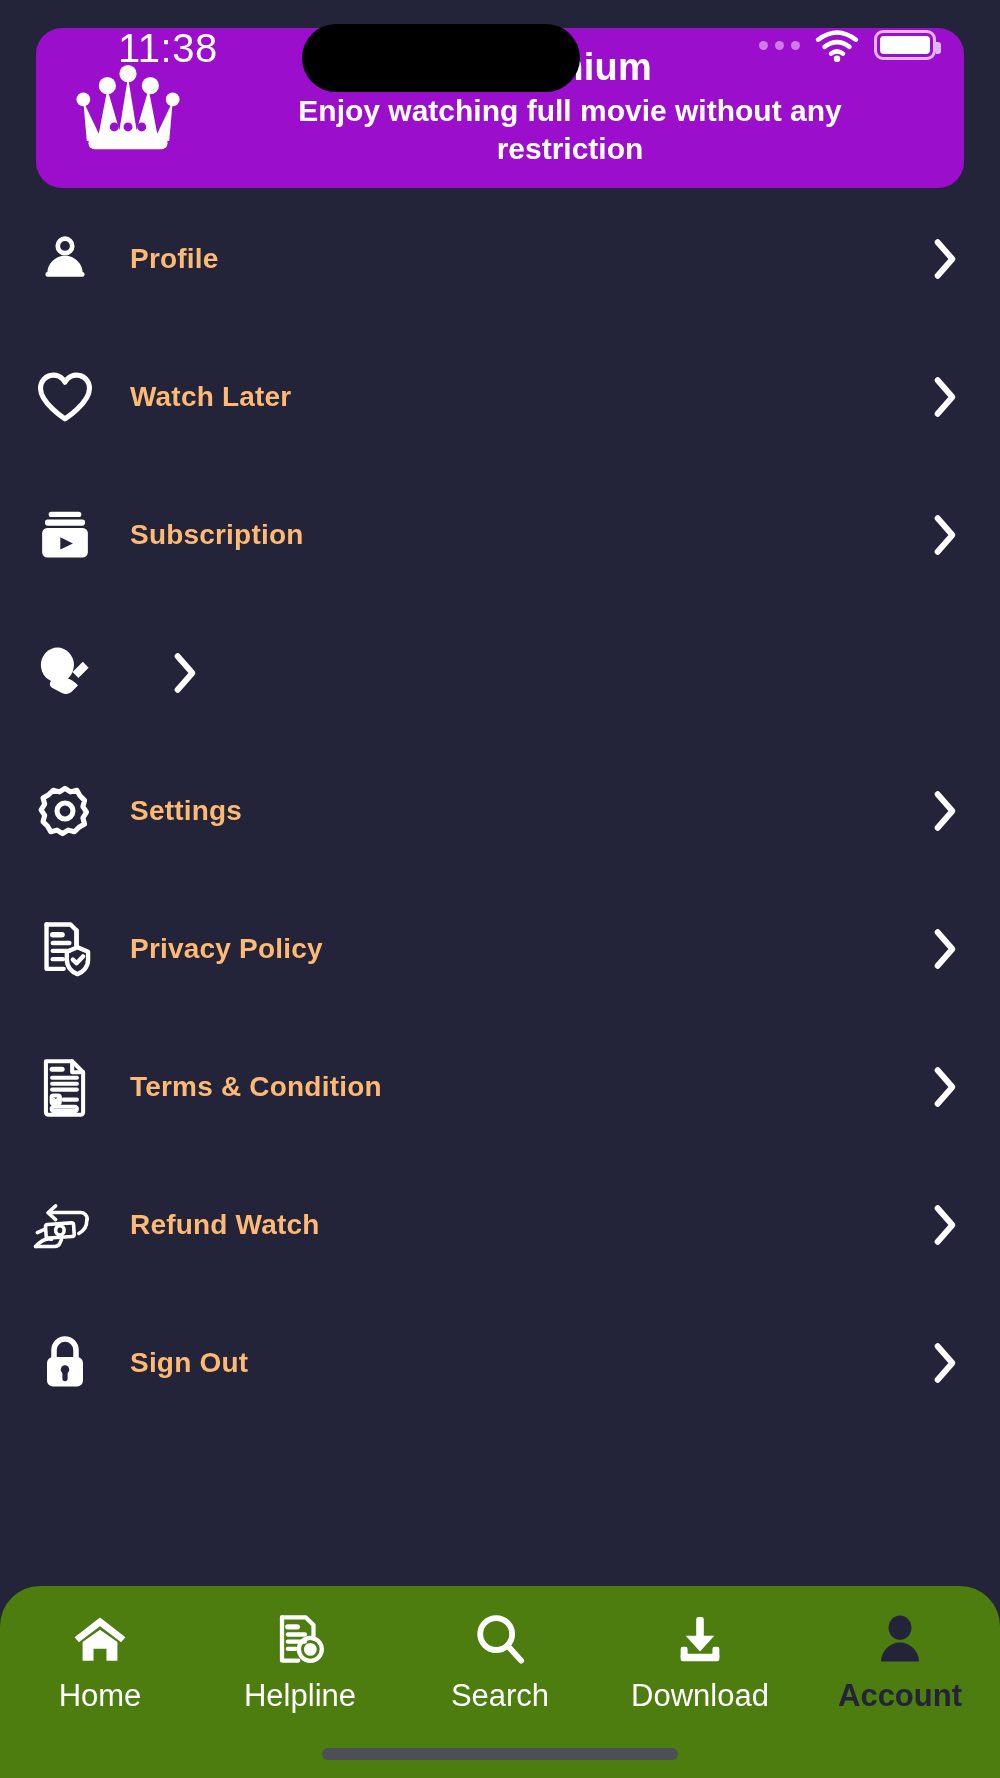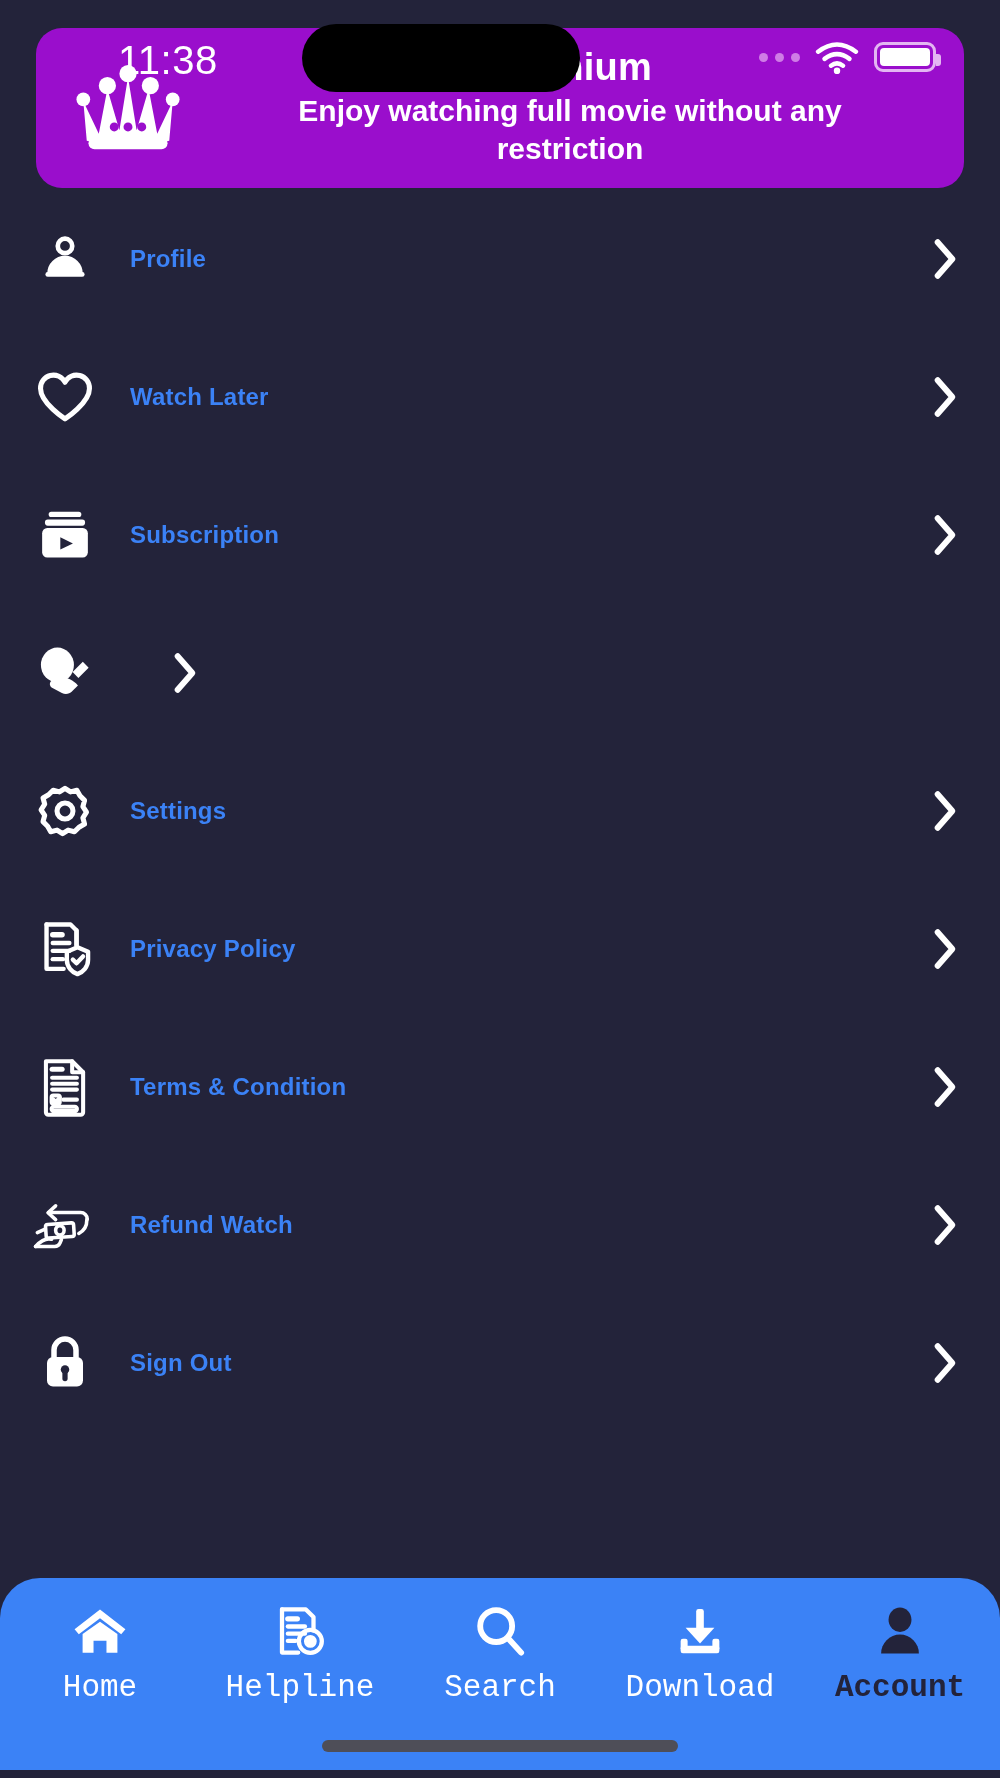--- a/index.html
+++ b/index.html
@@ -25,21 +25,21 @@
     color:#ffffff; font-size:38px; font-weight:700;
     letter-spacing:.2px; line-height:1.05;
   }
   .banner-sub{
     color:#ffffff; font-size:30px; font-weight:700;
     line-height:1.28; margin-top:4px; padding:0 18px;
   }
 
   
   .statusbar{
-    position:absolute; left:36px; top:24px; width:928px; height:72px;
+    position:absolute; left:36px; top:12px; width:928px; height:72px;
     display:flex; align-items:center; pointer-events:none;
   }
   .clock{
     color:#fff; font-size:40px; font-weight:500;
     margin-left:82px; letter-spacing:.5px;
   }
   .status-right{
     position:absolute; right:28px; top:16px;
     display:flex; align-items:center; gap:14px;
   }
@@ -66,32 +66,32 @@
   .menu{ position:absolute; left:0; top:190px; width:1000px; }
   .menu-row{
     position:relative; height:138px;
     display:flex; align-items:center;
   }
   .row-icon{
     width:130px; min-width:130px; display:flex;
     justify-content:center; align-items:center;
   }
   .row-label{
-    color:#3b82f6; font-size:24px; font-weight:700;
+    color:#fdba74; font-size:28px; font-weight:700;
     letter-spacing:.2px; flex:1;
   }
   .row-chevron{
     width:110px; display:flex; justify-content:center; align-items:center;
   }
 
   
   .bottomnav{
-    position:absolute; left:0; bottom:8px; width:1000px; height:192px;
-    background:#3b82f6; border-radius:40px 40px 0 0;
-    display:flex; align-items:flex-start; padding-top:22px;font-family:Liberation Mono, monospace;
+    position:absolute; left:0; bottom:0; width:1000px; height:192px;
+    background:#4d7c0f; border-radius:40px 40px 0 0;
+    display:flex; align-items:flex-start; padding-top:22px;
   }
   .nav-item{
     flex:1; display:flex; flex-direction:column;
     align-items:center; justify-content:flex-start; gap:8px;
   }
   .nav-icon{ height:62px; display:flex;align-items:center;justify-content:center;}
   .nav-label{ color:#ffffff; font-size:31px; font-weight:400; }
   .nav-item.active .nav-label{ color:#23233a; font-weight:700; }
   .home-indicator{
     position:absolute; left:50%; transform:translateX(-50%);

